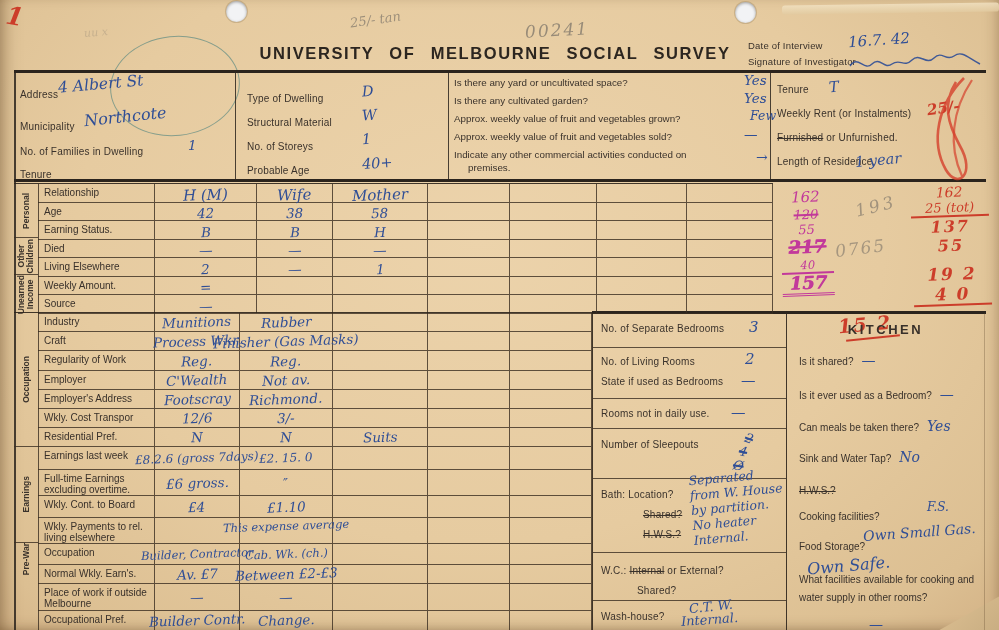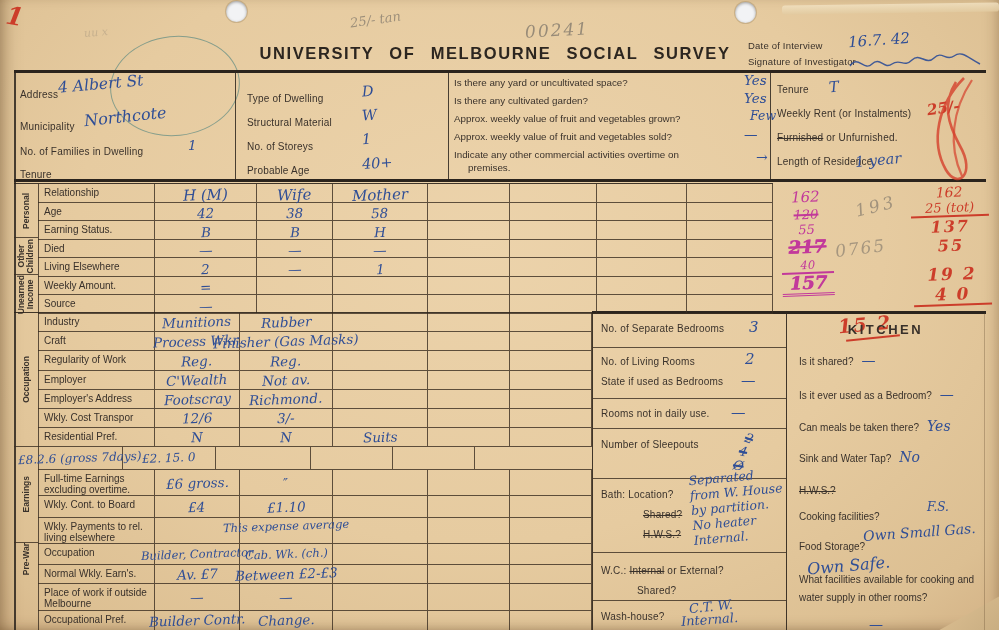--- a/index.html
+++ b/index.html
@@ -219,21 +219,21 @@
       </div>
       <div class="qrow">
         <span class="qlabel">Approx. weekly value of fruit and vegetables grown?</span><span class="l2 qlabel"></span>
         <span class="qv hw">Few</span>
       </div>
       <div class="qrow">
         <span class="qlabel">Approx. weekly value of fruit and vegetables sold?</span><span class="l2 qlabel"></span>
         <span class="qv hw">—</span>
       </div>
       <div class="qrow">
-        <span class="qlabel">Indicate any other commercial activities overtime on</span><span class="l2 qlabel">premises.</span>
+        <span class="qlabel">Indicate any other commercial activities conducted on</span><span class="l2 qlabel">premises.</span>
         <span class="qv hw">→</span>
       </div>
     </div>
 
   <div id="secD" class="abs">
     <div class="trow">
       <span class="printed">Tenure</span>
       <span class="hw abs" style="left:52px;top:-6px;font-size:15px;transform:rotate(-6deg);">T</span>
     </div>
     <div class="trow">
@@ -642,20 +642,21 @@
             </div>
             <div class="cell">
               <span class="cv hw"></span>
             </div>
             <div class="cell">
               <span class="cv hw"></span>
             </div>
           </div>
         </div>
         <div class="trow2">
+          <div class="rlabel">Earnings last week</div>
           <div class="cellwrap">
 
           <div class="cell">
               <span class="cv hw">£8.2.6 (gross 7days)</span>
             </div>
             <div class="cell">
               <span class="cv hw">£2. 15. 0</span>
             </div>
             <div class="cell">
               <span class="cv hw"></span>

